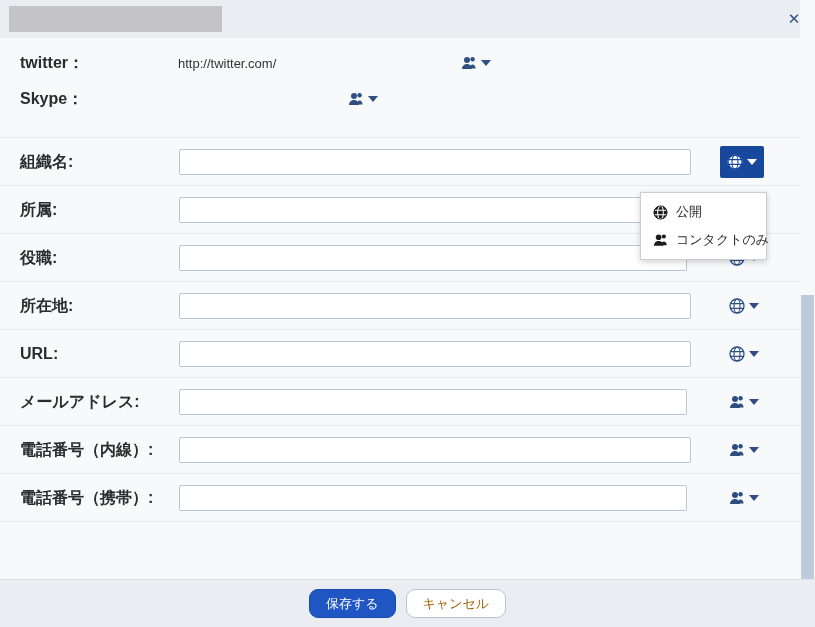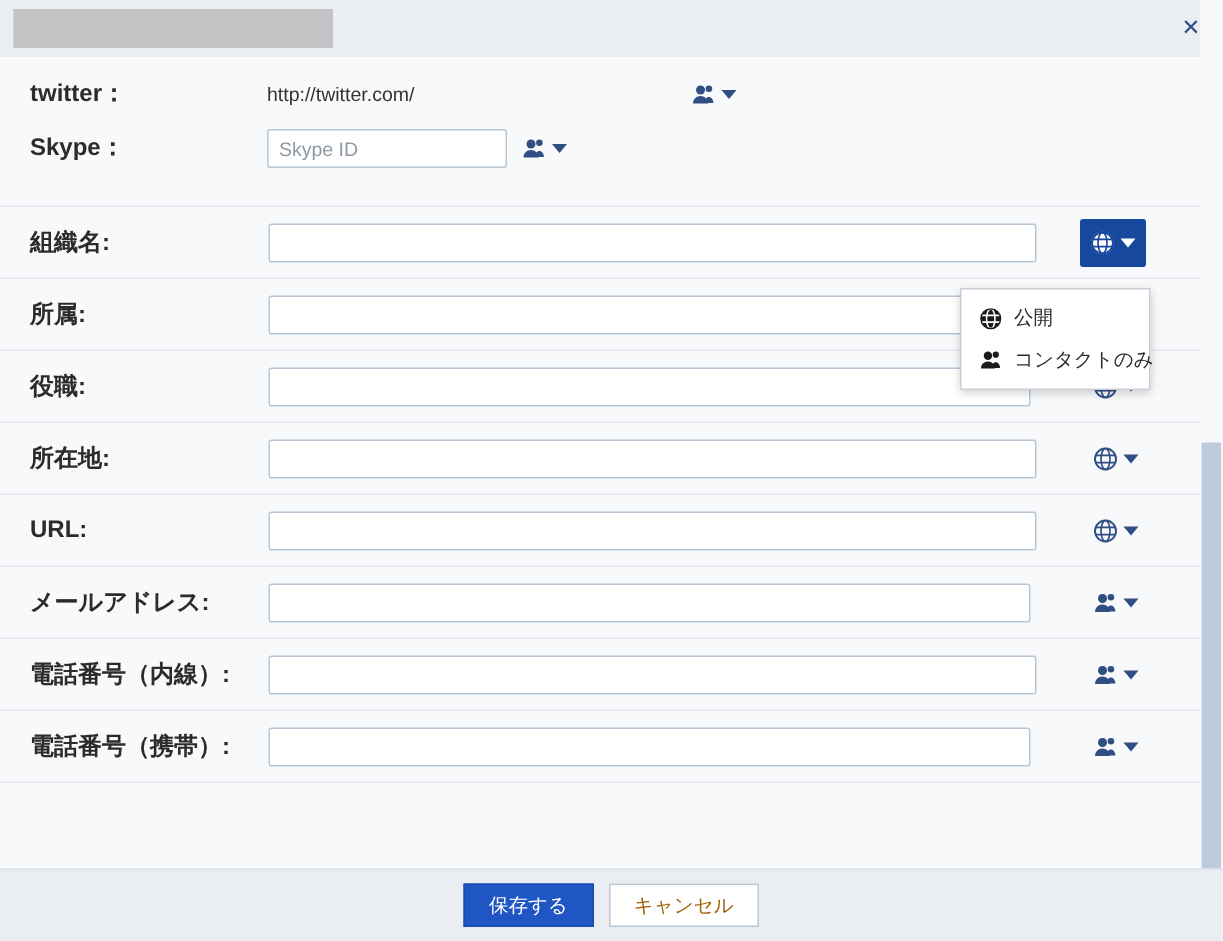--- a/index.html
+++ b/index.html
@@ -200,21 +200,21 @@
     background: #eaedf1;
     border-top: 1px solid #dfe3e8;
     display: flex;
     align-items: center;
     justify-content: center;
     gap: 10px;
   }
   .btn {
     font-family: "Liberation Sans", "DejaVu Sans", sans-serif;
     font-size: 13px;
-    border-radius: 0;
+    border-radius: 9px;
     cursor: pointer;
     padding: 0 16px;
     height: 29px;
     line-height: 27px;
     box-sizing: border-box;
   }
   .btn-primary {
     background: #1f56c4;
     border: 1px solid #1b4bae;
     color: #ffffff;
@@ -276,21 +276,20 @@
             <circle cx="11.6" cy="3.2" r="2.2" fill="#2f4f82"></circle>
             <path d="M8.6 12.6c0-2.2 1.4-4 3-4s3 1.8 3 4z" fill="#2f4f82"></path>
           </svg>
         </span>
         <span class="caret"></span>
       </div>
     </div>
 
     <div class="form-row" style="height:36px;">
       <span class="row-label">Skype：</span>
-      <input class="text-input" style="left: 178px; width: 160px;" type="text" placeholder="Skype ID">
       <div class="privacy-select" style="left:345px;">
         <span>
           <svg class="icon-svg" width="16" height="14" viewBox="0 0 16 14">
             <circle cx="6" cy="4" r="3" fill="#2f4f82"></circle>
             <path d="M1 13c0-2.8 2.2-5 5-5s5 2.2 5 5z" fill="#2f4f82"></path>
             <circle cx="11.6" cy="3.2" r="2.2" fill="#2f4f82"></circle>
             <path d="M8.6 12.6c0-2.2 1.4-4 3-4s3 1.8 3 4z" fill="#2f4f82"></path>
           </svg>
         </span>
         <span class="caret"></span>

